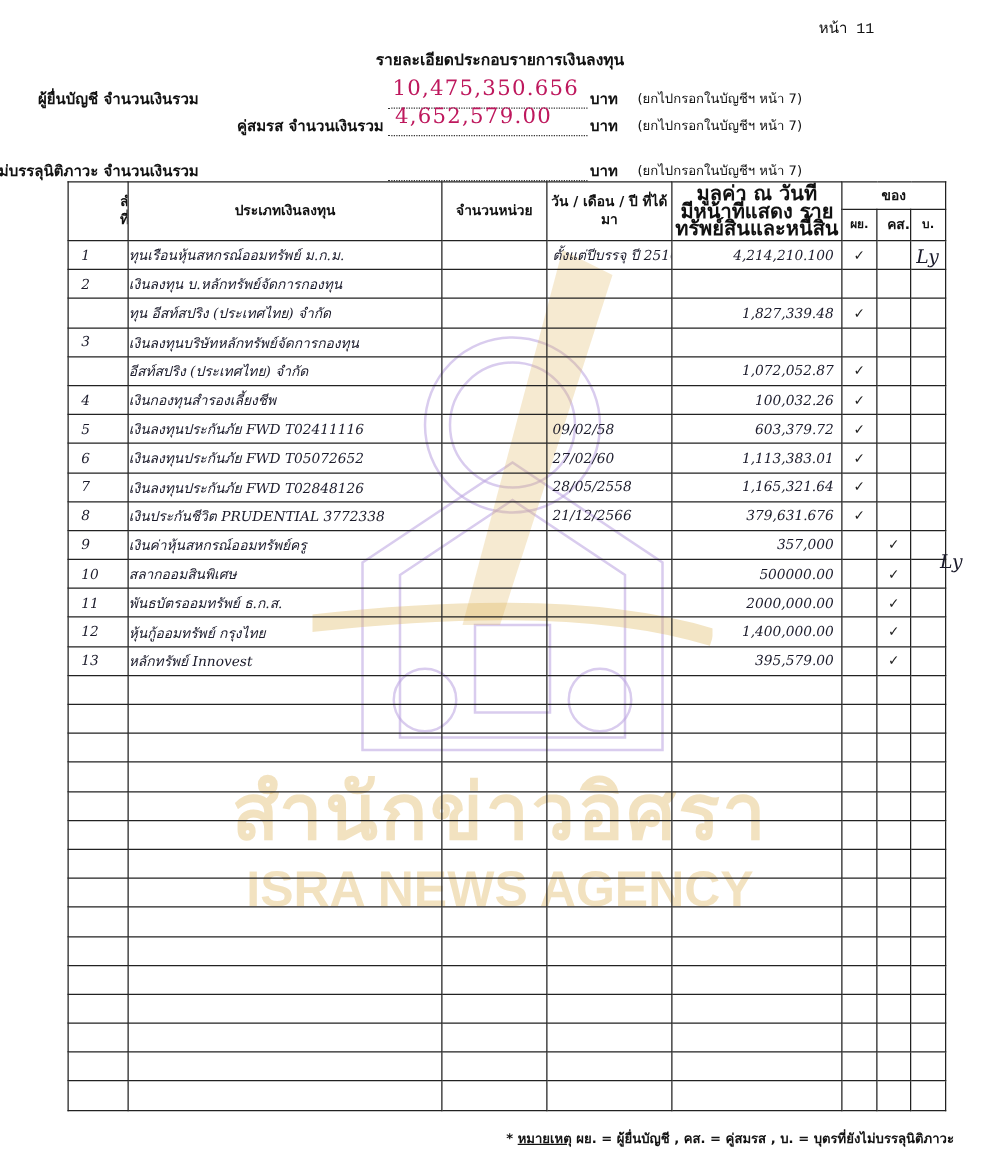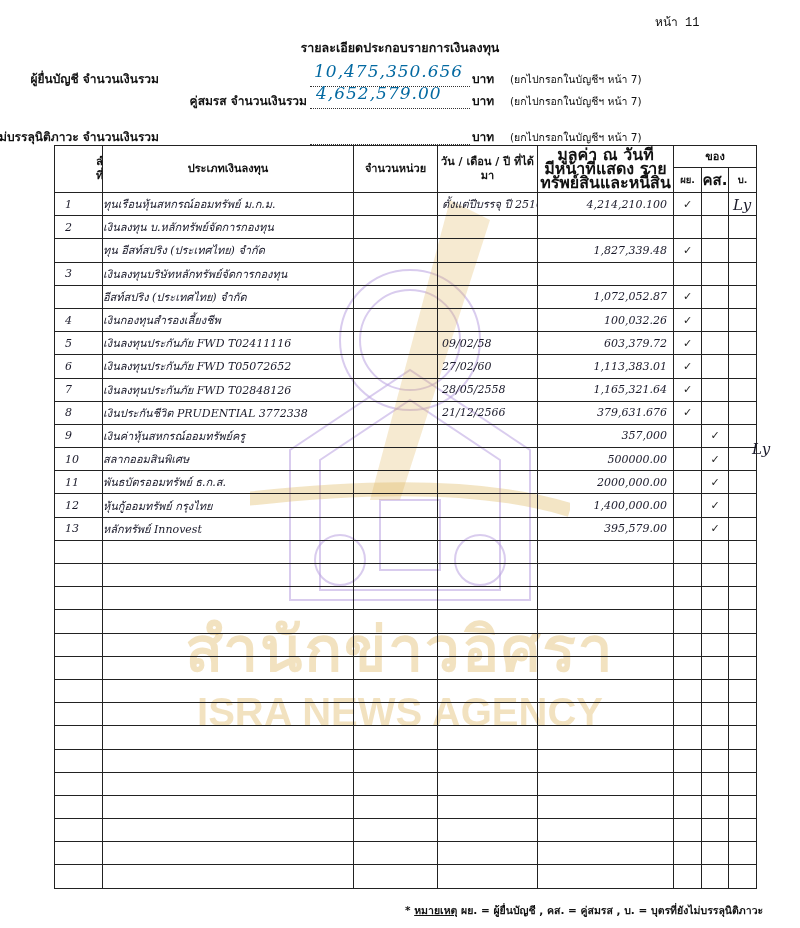--- a/index.html
+++ b/index.html
@@ -3,21 +3,21 @@
 <meta charset="utf-8">
 <style>
   html,body{margin:0;padding:0;background:#fff;}
   body{width:800px;height:928px;position:relative;overflow:hidden;font-family:"DejaVu Sans",sans-serif;color:#111;}
   .abs{position:absolute;}
   .page-no{left:655px;top:12px;font-size:12px;font-family:Liberation Mono, monospace;}
   .title{left:0;width:800px;top:38px;text-align:center;font-size:12.5px;font-weight:bold;}
   .sumrow{position:absolute;font-size:12px;height:18px;line-height:18px;white-space:nowrap;}
   .sumrow .lbl{position:absolute;right:0;font-weight:bold;text-align:right;white-space:nowrap;}
   .dots{position:absolute;border-bottom:1.5px dotted #333;height:14px;}
-  .hand{font-family:"DejaVu Serif",serif;font-style:italic;color:#0369a1;}
+  .hand{font-family:"DejaVu Serif",serif;color:#be185d;}
   .sumval{position:absolute;font-size:17px;top:-8px;letter-spacing:1px;}
   .baht{position:absolute;font-size:12px;font-weight:bold;}
   .note{position:absolute;font-size:10.5px;text-align:center;}
   table.grid{position:absolute;left:54px;top:145px;border-collapse:collapse;table-layout:fixed;width:702px;}
   table.grid td,table.grid th{border:1.3px solid #222;padding:0;font-size:11px;overflow:hidden;white-space:nowrap;}
   table.grid th{font-weight:bold;text-align:center;line-height:14px;}
   table.grid tr.data td{height:22.2px;}
   .cell-h{font-family:"DejaVu Serif",serif;font-style:italic;font-size:13px;color:#1a1a2a;padding-left:6px;}
   .cell-num{font-family:"DejaVu Serif",serif;font-style:italic;font-size:13.5px;color:#1a1a2a;text-align:right;padding-right:6px !important;}
   .cell-idx{font-family:"DejaVu Serif",serif;font-style:italic;font-size:14px;color:#1a1a2a;padding-left:10px !important;}
@@ -89,21 +89,21 @@
     <tr style="height:22px;">
       <th rowspan="2" style="height:46px;white-space:normal;padding-left:41px;"><span>ลำดับ ที่</span></th>
       <th rowspan="2"><span>ประเภทเงินลงทุน</span></th>
       <th rowspan="2"><span>จำนวนหน่วย</span></th>
       <th rowspan="2" style="white-space:normal;"><span>วัน / เดือน / ปี ที่ได้มา</span></th>
       <th rowspan="2" style="white-space:normal;font-size:16px;"><span>มูลค่า ณ วันที่มีหน้าที่แสดง รายทรัพย์สินและหนี้สิน</span></th>
       <th colspan="3"><span>ของ</span></th>
     </tr>
     <tr style="height:24px;">
       <th style="font-size:9.5px;">ผย.</th>
-      <th style="font-size:15px;">คส.</th>
+      <th style="font-size:11px;text-align:right;">คส.</th>
       <th style="font-size:9.5px;">บ.</th>
     </tr>
   </thead>
   <tbody id="tbody">
       <tr class="data">
         <td class="cell-idx">1</td>
         <td class="cell-h">ทุนเรือนหุ้นสหกรณ์ออมทรัพย์ ม.ก.ม.</td>
         <td class="cell-h"></td>
         <td class="cell-date">ตั้งแต่ปีบรรจุ ปี 2516</td>
         <td class="cell-num">4,214,210.100</td>

